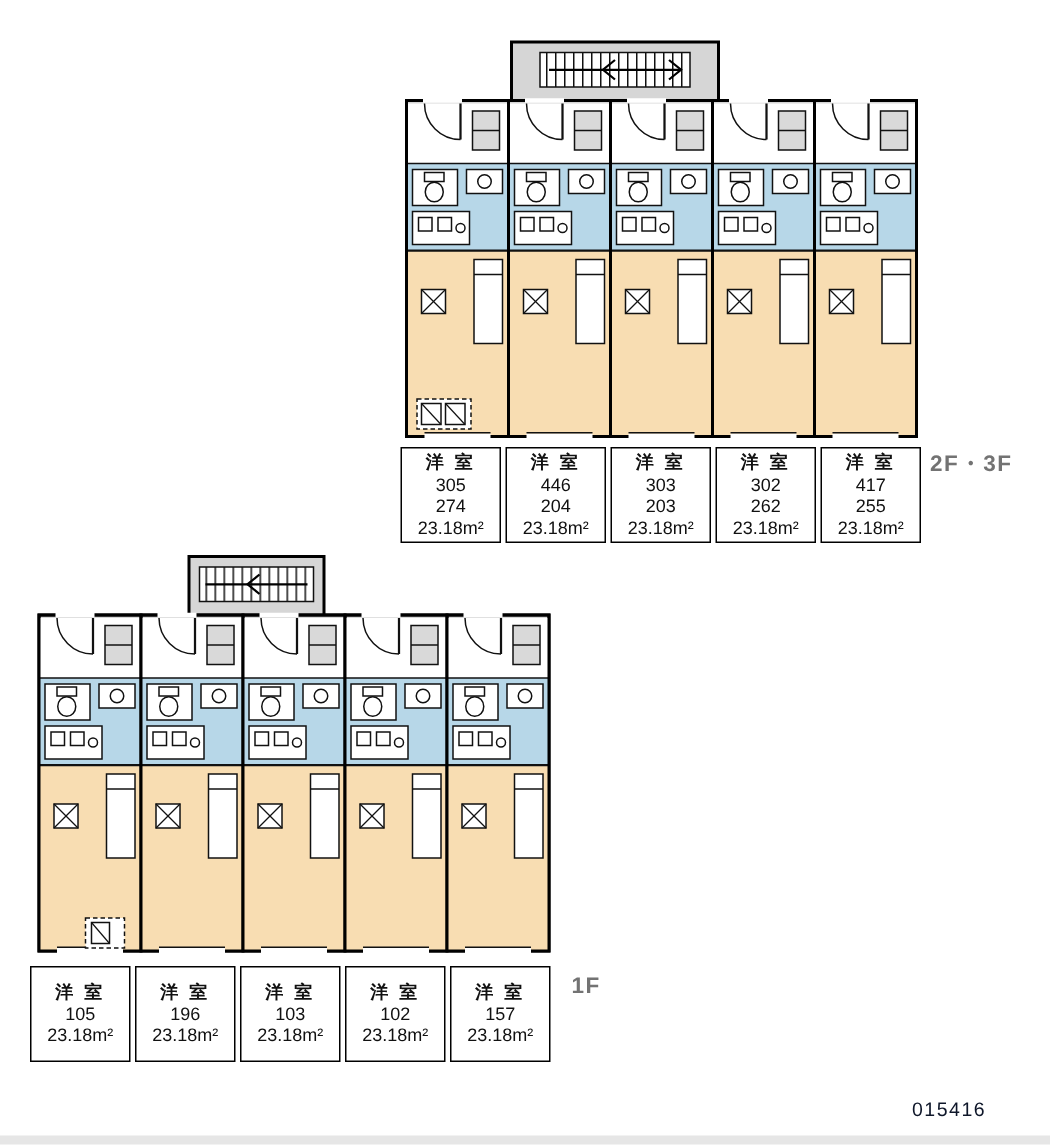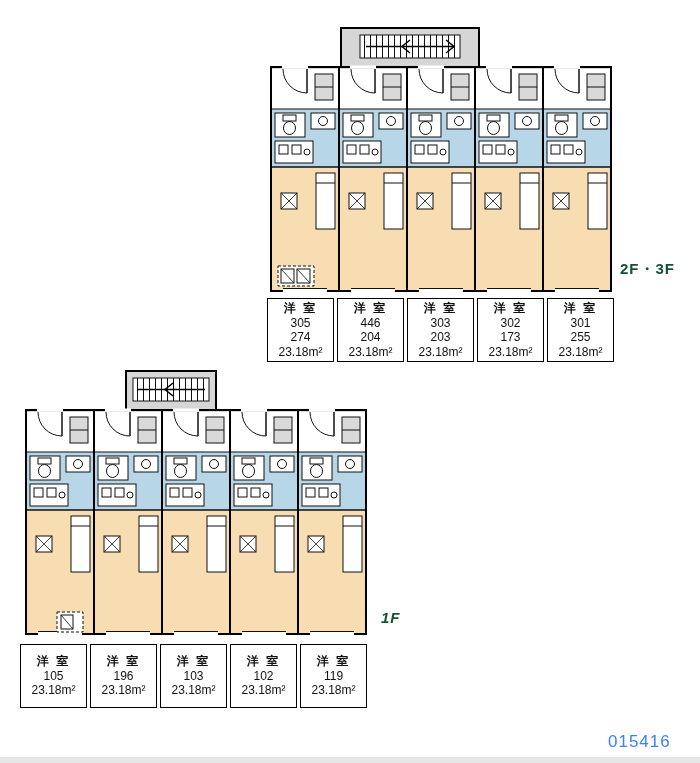--- a/index.html
+++ b/index.html
@@ -11,22 +11,23 @@
     color:#111;
     overflow:hidden;
   }
   .abs { position:absolute; }
   .plan svg { display:block; }
   .floor-label {
     position:absolute;
     font-size:15px;
     font-weight:bold;
     letter-spacing:1px;
-    color:#14532d;
+    color:#737373;
     white-space:nowrap;
+    margin-top:40px;
   }
   .unit-table {
     position:absolute;
     display:flex;
     gap:3px;
   }
   .cell {
     width:67px;
     height:64px;
     border:1px solid #000;
@@ -35,23 +36,23 @@
     flex-direction:column;
     align-items:center;
     justify-content:center;
     text-align:center;
     font-size:12px;
     line-height:14.5px;
   }
   .cell .room-type { font-weight:bold; letter-spacing:2px; }
   .ref-number {
     position:absolute;
-    font-size:17px;
+    font-size:13px;
     letter-spacing:1px;
-    color:#3b82f6;
+    color:#0f172a;
   }
   .bottom-edge {
     position:absolute;
     left:0; top:757px;
     width:700px; height:6px;
     background:#e6e6e6;
   }
 </style>
 </head>
 <body>
@@ -147,26 +148,26 @@
   </div>
   <div class="cell">
     <span class="room-type">洋 室</span>
     <span>303</span>
     <span>203</span>
     <span>23.18m²</span>
   </div>
   <div class="cell">
     <span class="room-type">洋 室</span>
     <span>302</span>
-    <span>173</span>
-    <span>23.18m²</span>
-  </div>
-  <div class="cell">
-    <span class="room-type">洋 室</span>
-    <span>301</span>
+    <span>262</span>
+    <span>23.18m²</span>
+  </div>
+  <div class="cell">
+    <span class="room-type">洋 室</span>
+    <span>417</span>
     <span>255</span>
     <span>23.18m²</span>
   </div>
 </div>
 
 <div class="abs plan" style="left:23px; top:369px;">
   <svg width="346" height="267" viewBox="0 0 346 267">
     <defs>
       <pattern id="hatch-b" width="6" height="23" patternUnits="userSpaceOnUse">
         <line x1="0.5" y1="0" x2="0.5" y2="23" stroke="#111" stroke-width="1"></line>
@@ -218,21 +219,21 @@
     <use href="#unit-b" x="275" y="41"></use>
 
     <g>
       <rect x="34" y="243" width="26" height="20" fill="#ffffff" stroke="#111" stroke-width="1" stroke-dasharray="3 2"></rect>
       <rect x="38" y="246" width="12" height="14" fill="#ffffff" stroke="#111" stroke-width="1"></rect>
       <line x1="38" y1="246" x2="50" y2="260" stroke="#111" stroke-width="0.8"></line>
     </g>
   </svg>
 </div>
 
-<div class="floor-label" style="left:381px; top:609px;font-style:italic;">1F</div>
+<div class="floor-label" style="left:381px; top:609px;">1F</div>
 
 <div class="unit-table" style="left:20px; top:644px;">
   <div class="cell">
     <span class="room-type">洋 室</span>
     <span>105</span>
     <span>23.18m²</span>
   </div>
   <div class="cell">
     <span class="room-type">洋 室</span>
     <span>196</span>
@@ -243,20 +244,20 @@
     <span>103</span>
     <span>23.18m²</span>
   </div>
   <div class="cell">
     <span class="room-type">洋 室</span>
     <span>102</span>
     <span>23.18m²</span>
   </div>
   <div class="cell">
     <span class="room-type">洋 室</span>
-    <span>119</span>
+    <span>157</span>
     <span>23.18m²</span>
   </div>
 </div>
 
 <div class="ref-number" style="left:608px; top:732px;">015416</div>
 
 <div class="bottom-edge"></div>
 
 </body></html>

